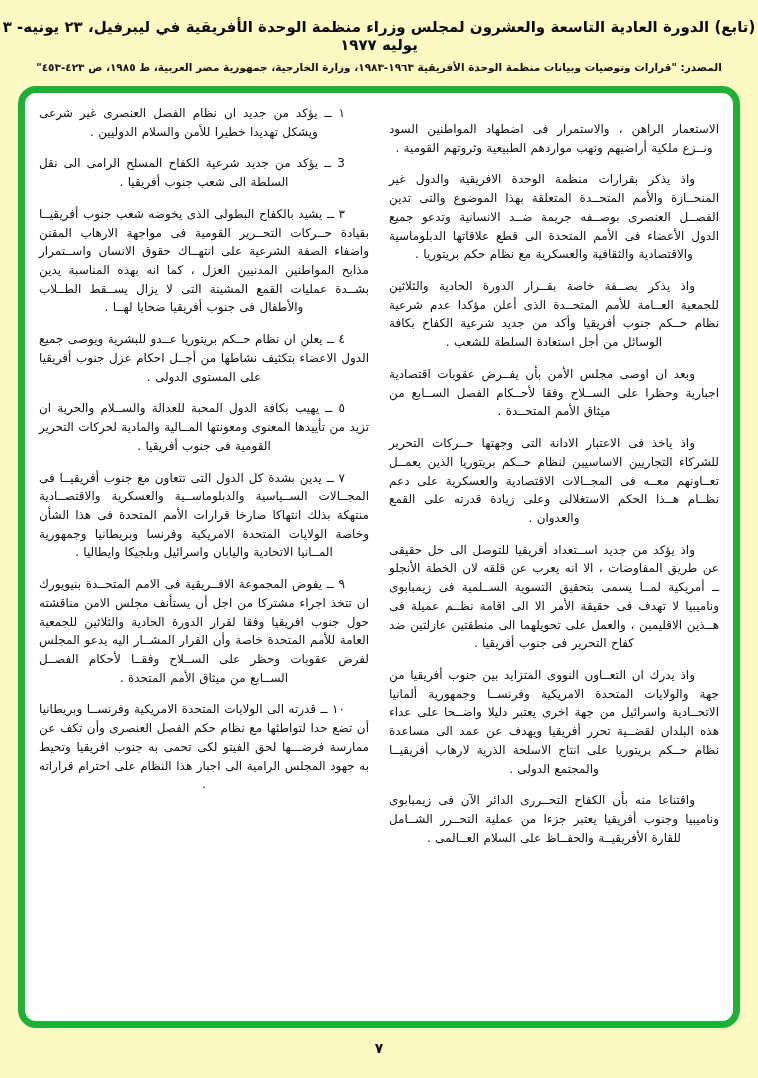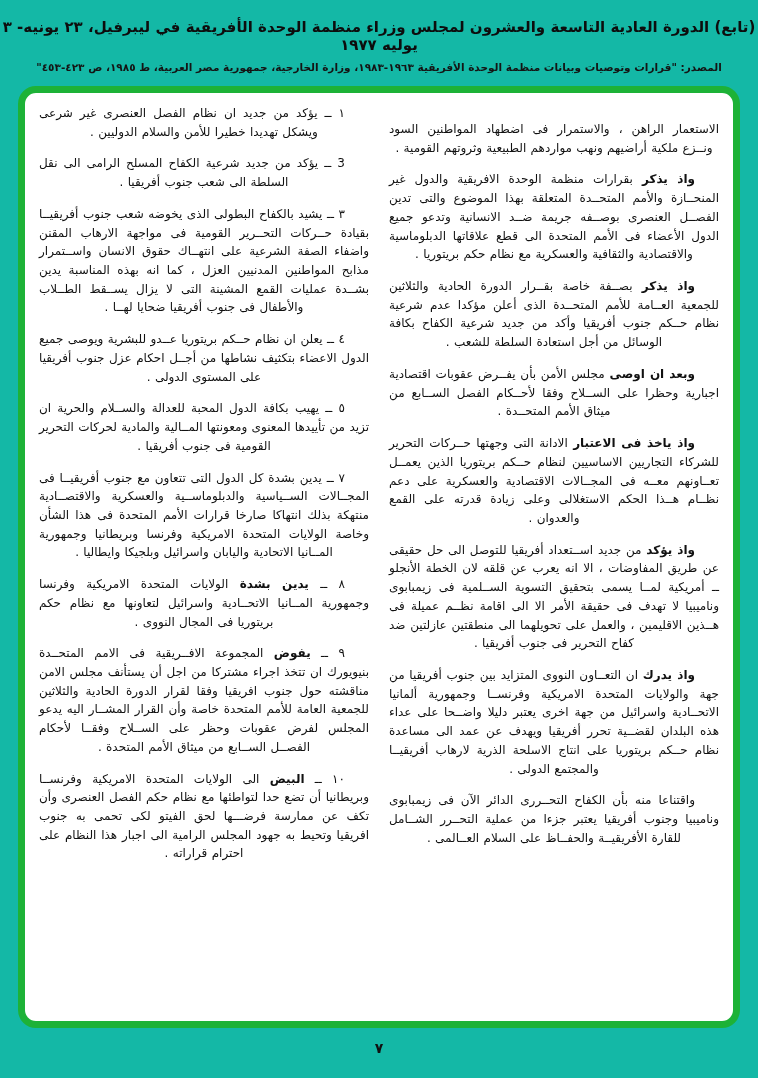--- a/index.html
+++ b/index.html
@@ -10,21 +10,21 @@
     height: 1078px;
     overflow: hidden;
     font-family: "DejaVu Sans", sans-serif;
     direction: rtl;
     color: #111111;
   }
   .page {
     position: relative;
     width: 758px;
     height: 1078px;
-    background: #14b8a6;
+    background: #fef9c3;
   }
   .header {
     text-align: center;
     padding-top: 18px;
   }
   .header-l1 {
     font-weight: bold;
     font-size: 15px;
     letter-spacing: -0.2px;
     color: #0d0d0d;
@@ -61,21 +61,21 @@
     text-align-last: center;
     margin: 0 0 13px 0;
     text-indent: 24px;
     word-spacing: 0.5px;
   }
   p.para.flush {
     text-indent: 0;
     margin-top: 16px;
   }
   p.para b {
-    font-weight: bold;
+    font-weight: normal;
   }
   .pagenum {
     text-align: center;
     font-weight: bold;
     font-size: 14px;
     margin-top: 12px;
   }
 </style>
 </head>
 <body>
@@ -101,23 +101,22 @@
         <p class="para"><span></span><b></b><span>واقتناعا منه بأن الكفاح التحــررى الدائر الآن فى زيمبابوى وناميبيا وجنوب أفريقيا يعتبر جزءا من عملية التحــرر الشــامل للقارة الأفريقيــة والحفــاظ على السلام العــالمى .</span></p>
       </div>
 
       <div class="col">
         <p class="para"><span>١ ــ </span><b></b><span>يؤكد من جديد ان نظام الفصل العنصرى غير شرعى ويشكل تهديدا خطيرا للأمن والسلام الدوليين .</span></p>
         <p class="para"><span>3 ــ </span><b></b><span>يؤكد من جديد شرعية الكفاح المسلح الرامى الى نقل السلطة الى شعب جنوب أفريقيا .</span></p>
         <p class="para"><span>٣ ــ </span><b></b><span>يشيد بالكفاح البطولى الذى يخوضه شعب جنوب أفريقيــا بقيادة حــركات التحــرير القومية فى مواجهة الارهاب المقنن واضفاء الصفة الشرعية على انتهــاك حقوق الانسان واســتمرار مذابح المواطنين المدنيين العزل ، كما انه بهذه المناسبة يدين بشــدة عمليات القمع المشينة التى لا يزال يســقط الطــلاب والأطفال فى جنوب أفريقيا ضحايا لهــا .</span></p>
         <p class="para"><span>٤ ــ </span><b></b><span>يعلن ان نظام حــكم بريتوريا عــدو للبشرية ويوصى جميع الدول الاعضاء بتكثيف نشاطها من أجــل احكام عزل جنوب أفريقيا على المستوى الدولى .</span></p>
         <p class="para"><span>٥ ــ </span><b></b><span>يهيب بكافة الدول المحبة للعدالة والســلام والحرية ان تزيد من تأييدها المعنوى ومعونتها المــالية والمادية لحركات التحرير القومية فى جنوب أفريقيا .</span></p>
         <p class="para"><span>٧ ــ </span><b></b><span>يدين بشدة كل الدول التى تتعاون مع جنوب أفريقيــا فى المجــالات الســياسية والدبلوماســية والعسكرية والاقتصــادية منتهكة بذلك انتهاكا صارخا قرارات الأمم المتحدة فى هذا الشأن وخاصة الولايات المتحدة الامريكية وفرنسا وبريطانيا وجمهورية المــانيا الاتحادية واليابان واسرائيل وبلجيكا وايطاليا .</span></p>
-        <p class="para"><span>٨ ــ </span><b>يدين بشدة</b><span> الولايات المتحدة الامريكية وفرنسا وجمهورية المــانيا الاتحــادية واسرائيل لتعاونها مع نظام حكم بريتوريا فى المجال النووى .</span></p>
         <p class="para"><span>٩ ــ </span><b>يفوض</b><span> المجموعة الافــريقية فى الامم المتحــدة بنيويورك ان تتخذ اجراء مشتركا من اجل أن يستأنف مجلس الامن مناقشته حول جنوب افريقيا وفقا لقرار الدورة الحادية والثلاثين للجمعية العامة للأمم المتحدة خاصة وأن القرار المشــار اليه يدعو المجلس لفرض عقوبات وحظر على الســلاح وفقــا لأحكام الفصــل الســابع من ميثاق الأمم المتحدة .</span></p>
-        <p class="para"><span>١٠ ــ </span><b>البيض</b><span> الى الولايات المتحدة الامريكية وفرنســا وبريطانيا أن تضع حدا لتواطئها مع نظام حكم الفصل العنصرى وأن تكف عن ممارسة فرضـــها لحق الفيتو لكى تحمى به جنوب افريقيا وتحيط به جهود المجلس الرامية الى اجبار هذا النظام على احترام قراراته .</span></p>
+        <p class="para"><span>١٠ ــ </span><b>قدرته</b><span> الى الولايات المتحدة الامريكية وفرنســا وبريطانيا أن تضع حدا لتواطئها مع نظام حكم الفصل العنصرى وأن تكف عن ممارسة فرضـــها لحق الفيتو لكى تحمى به جنوب افريقيا وتحيط به جهود المجلس الرامية الى اجبار هذا النظام على احترام قراراته .</span></p>
       </div>
 
     </div>
   </div>
 
   <div class="pagenum">٧</div>
 
 </div>
 
 </body></html>

